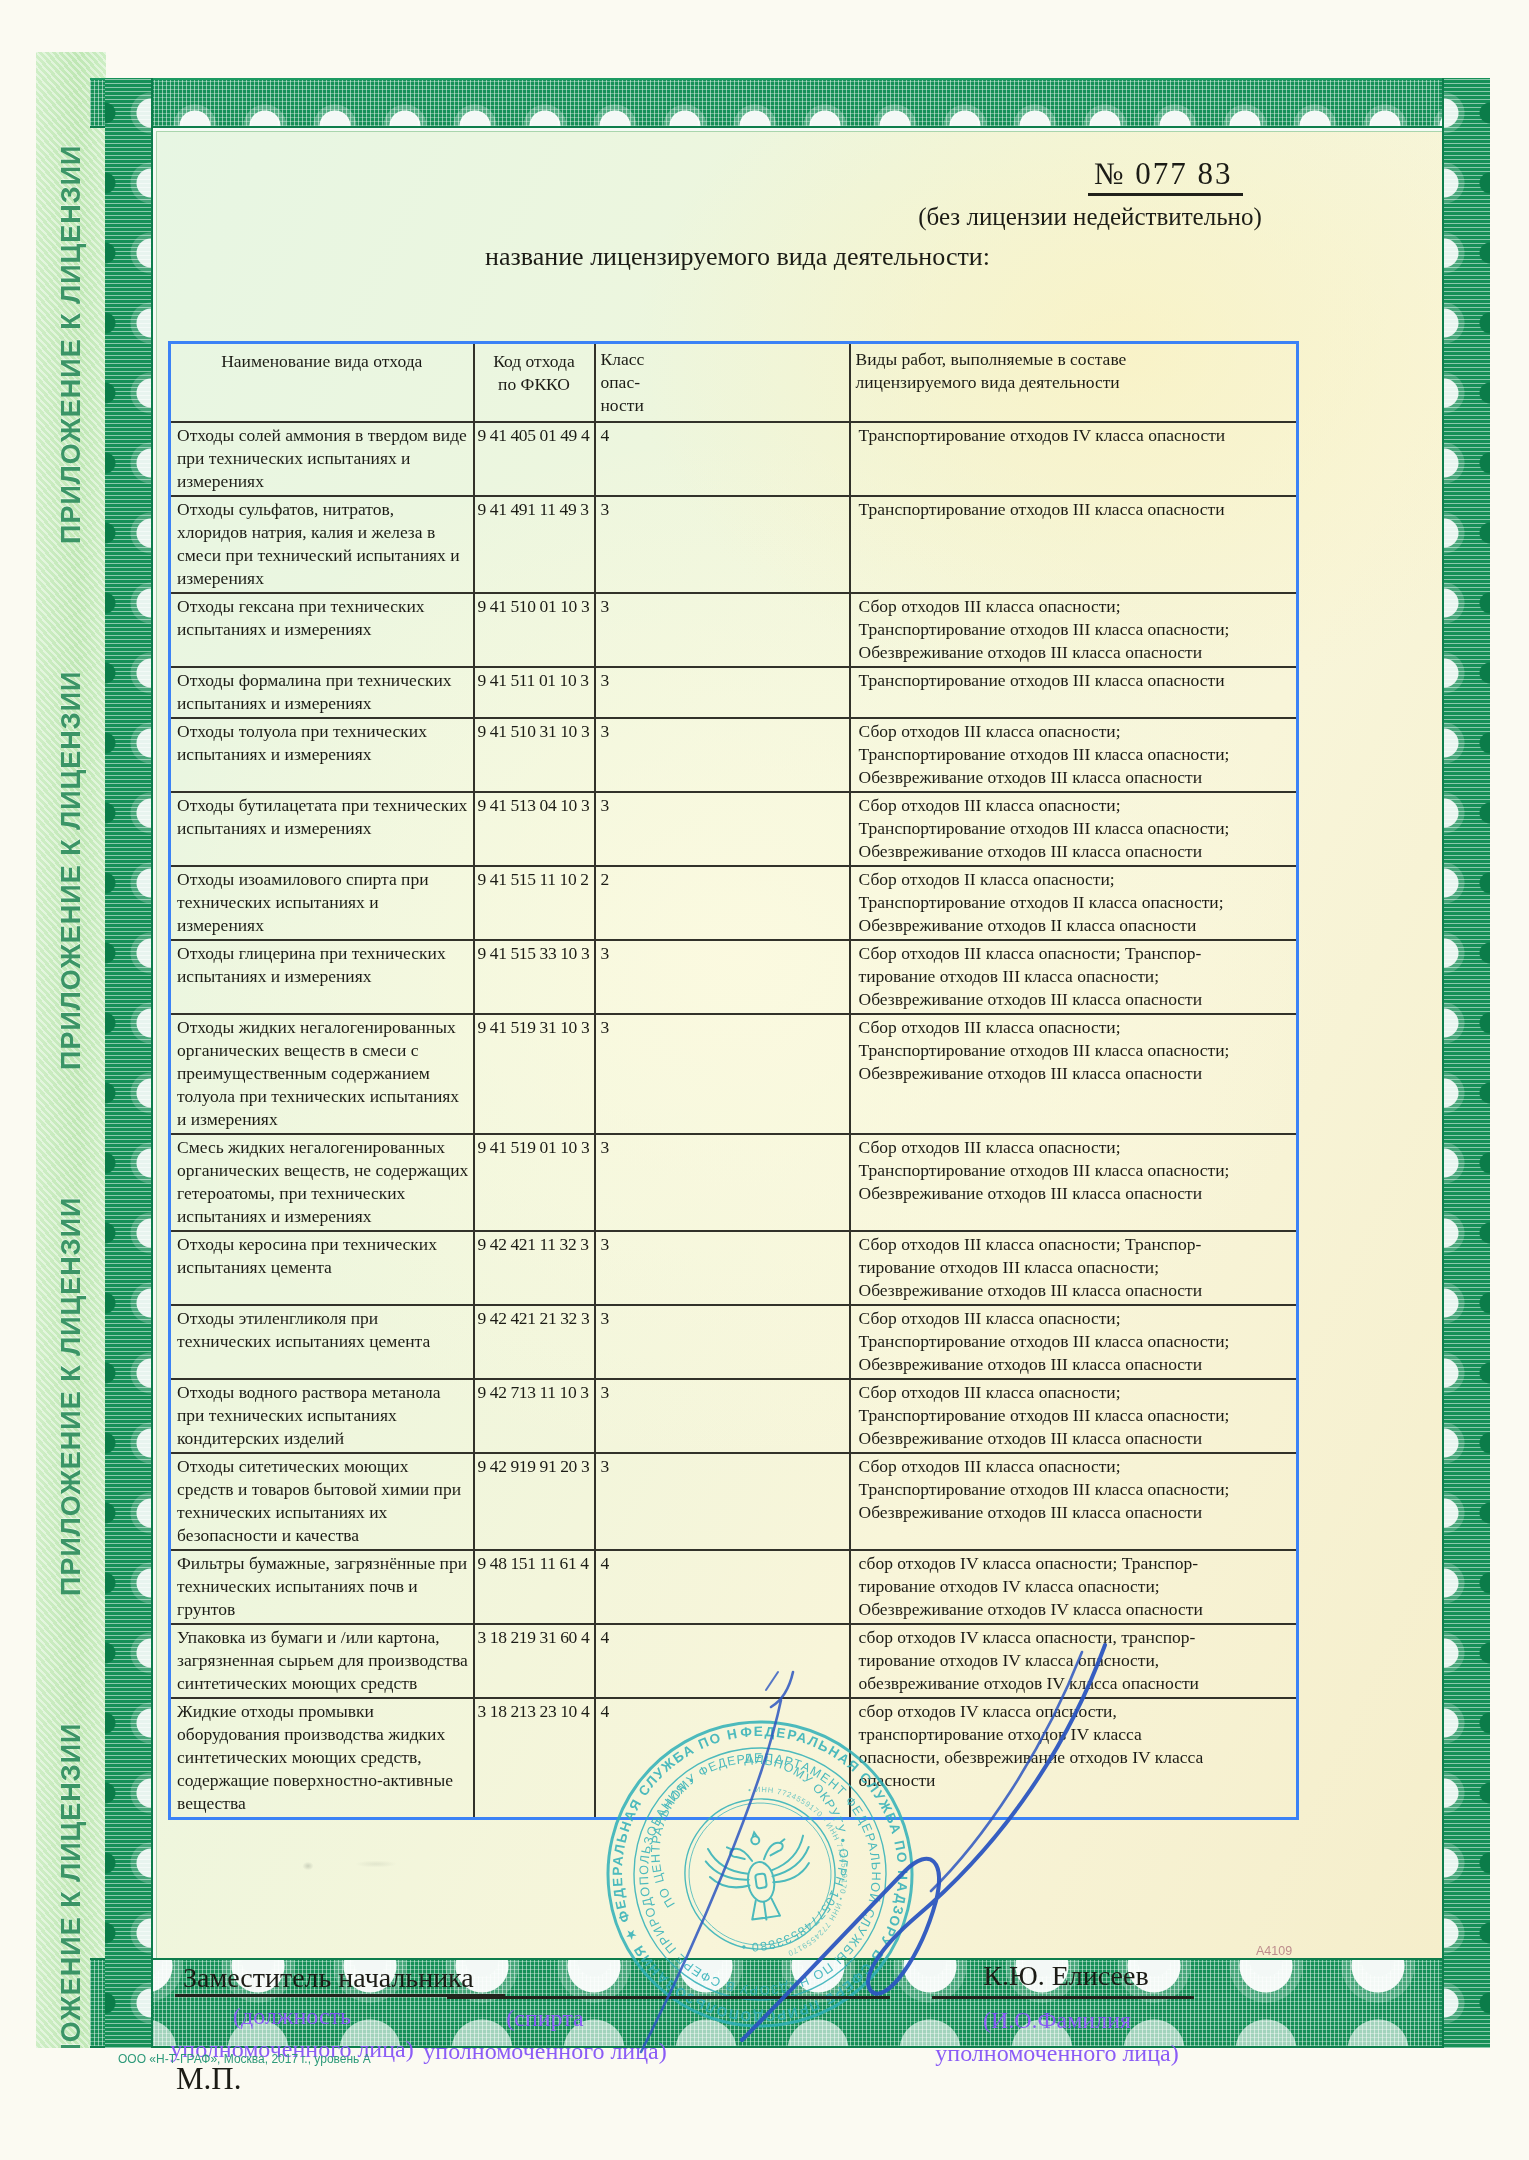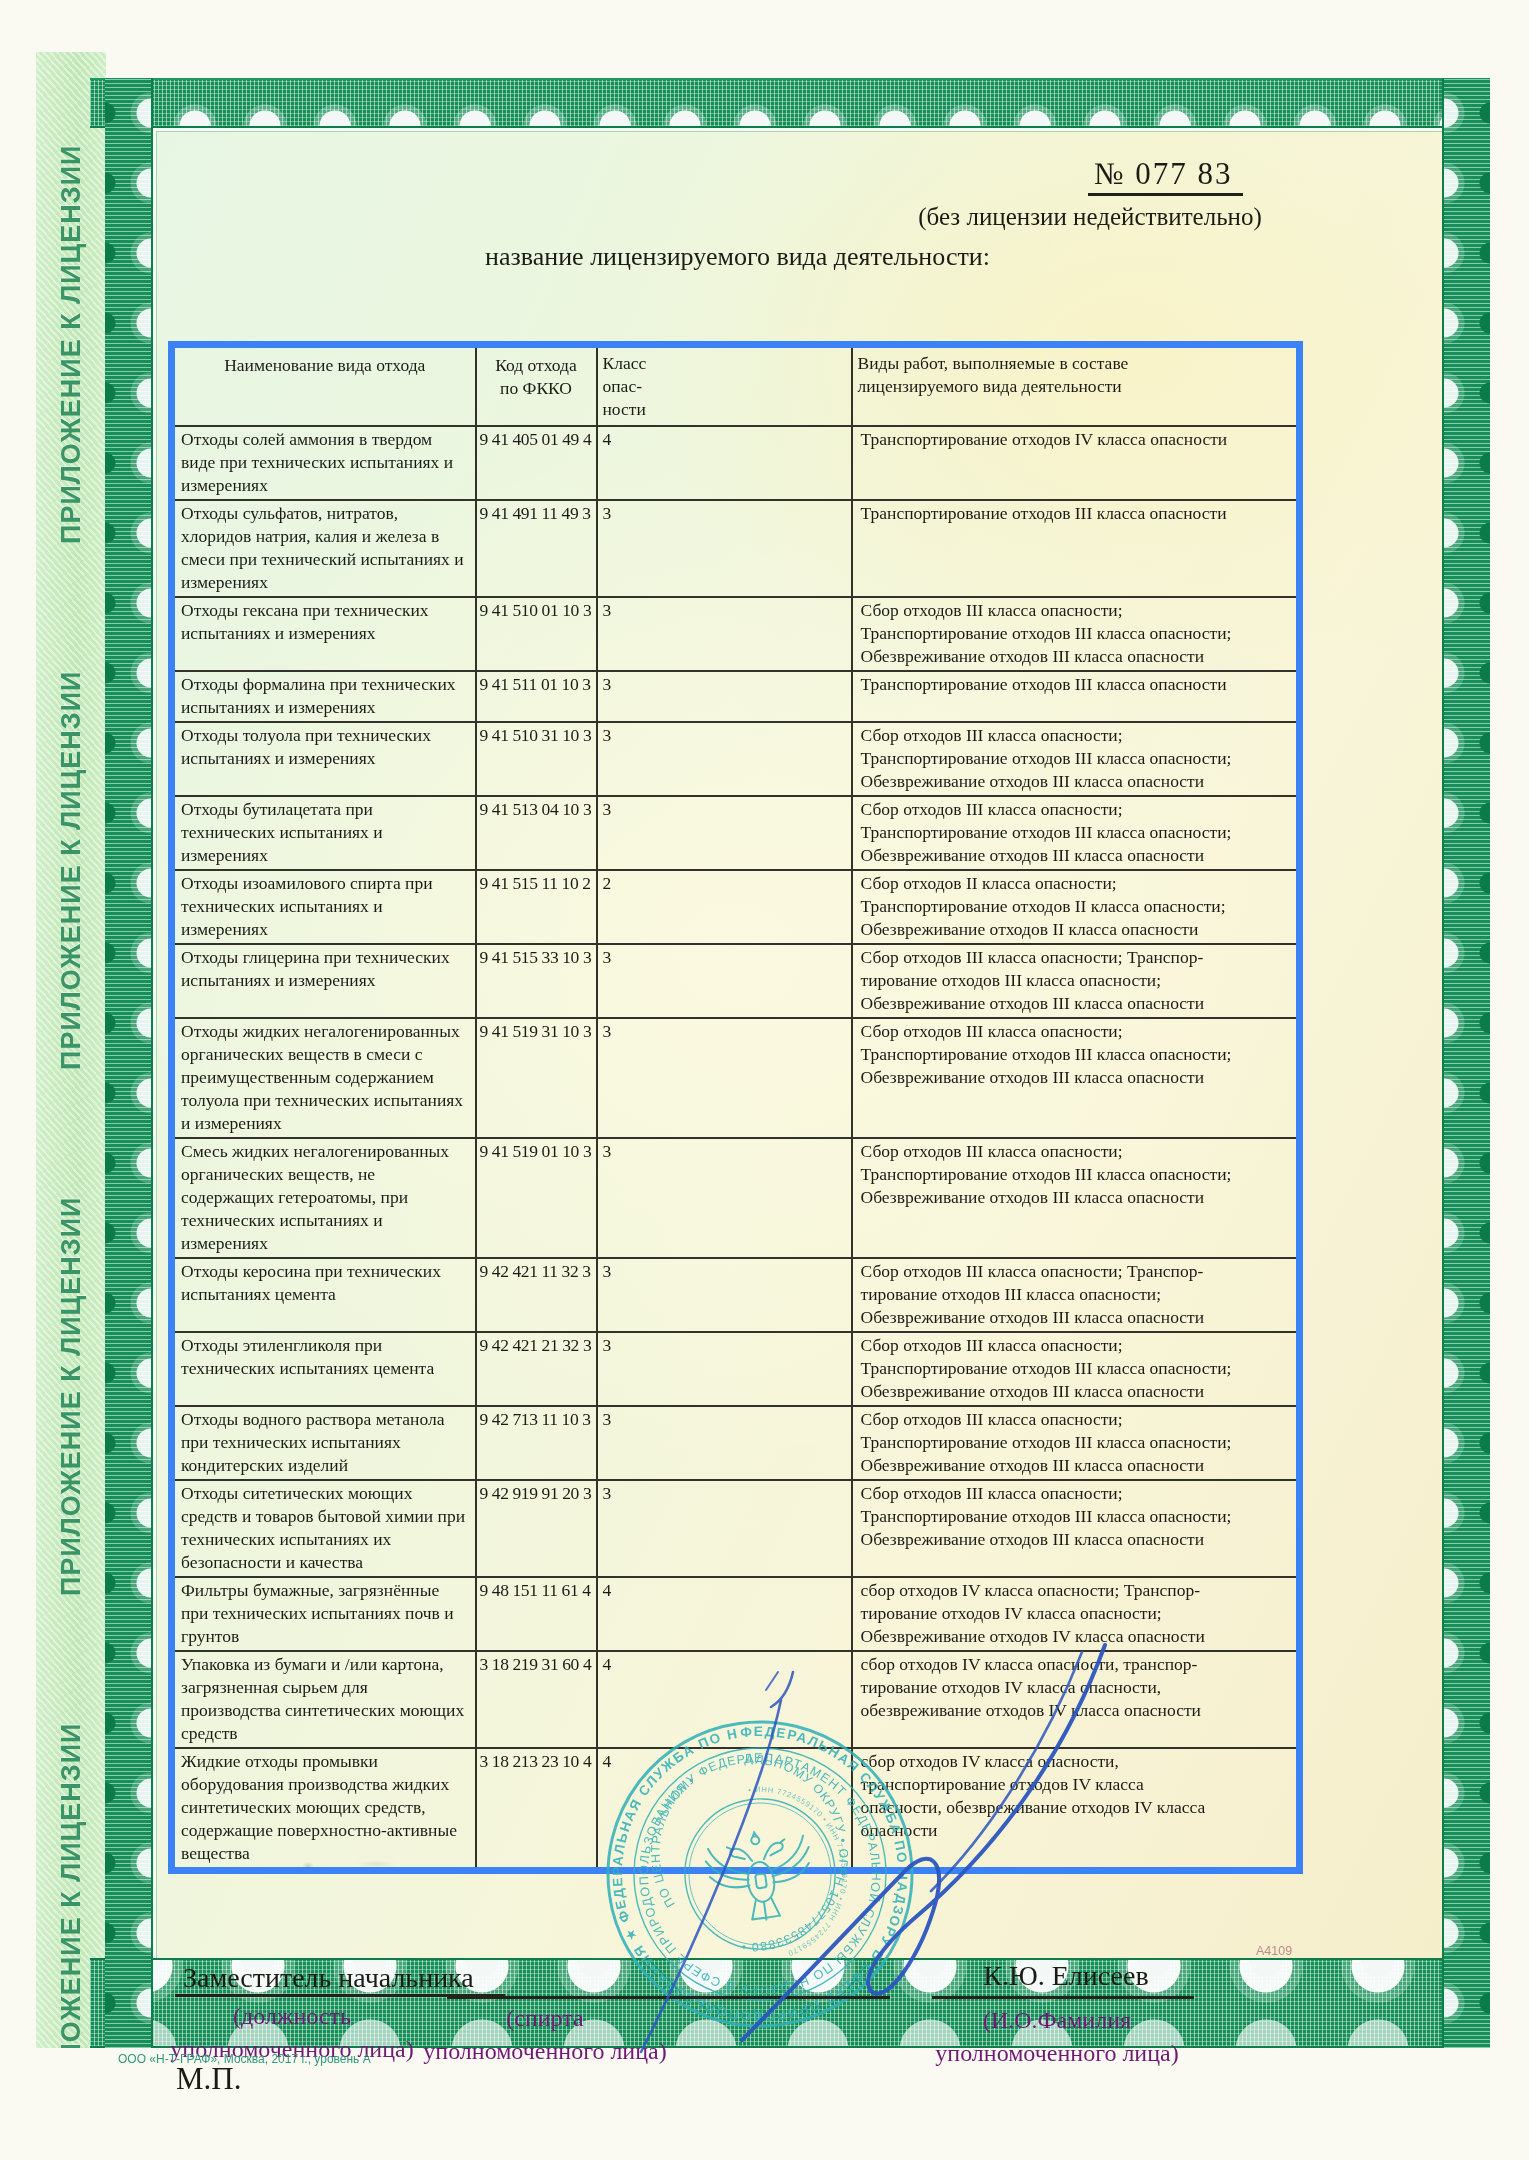--- a/index.html
+++ b/index.html
@@ -61,37 +61,37 @@
     border-bottom:3px solid #21211b;padding:0 10px 1px 6px;}
   .invalid-note{position:absolute;left:880px;top:203px;width:420px;font-size:25px;text-align:center;}
   .doc-title{position:absolute;left:175px;top:241px;width:1125px;font-size:26px;line-height:32px;text-align:center;}
   
   table.waste{position:absolute;left:168px;top:341px;width:1128px;border-collapse:collapse;
     table-layout:fixed;}
   table.waste col.c-name{width:304px;} table.waste col.c-code{width:121px;}
   table.waste col.c-class{width:255px;} table.waste col.c-works{width:448px;}
   table.waste td,table.waste th{border:2px solid #32322a;vertical-align:top;font-weight:normal;
     font-size:17.5px;line-height:23px;overflow:hidden;}
-  table.waste{border:7px solid #3b82f6;}
+  table.waste{border:3px solid #3b82f6;}
   th.h{font-weight:bold;font-size:20px;line-height:25px;}
   th.h-name,th.h-code{text-align:center;vertical-align:middle;padding:6px 4px;}
   th.h-class,th.h-works{text-align:left;padding:4px 2px 4px 5px;}
   td.cell-name{padding:1px 4px 2px 6px;}
   td.cell-code{padding:1px 1px 2px 3px;font-size:17px;letter-spacing:-.4px;white-space:nowrap;}
   td.cell-class{padding:1px 2px 2px 5px;}
   td.cell-works{padding:1px 3px 2px 8px;font-size:18px;}
   
   .stamp{position:absolute;left:592px;top:1706px;width:336px;height:336px;opacity:.85;
     transform:rotate(-8deg);z-index:5;}
   .sig-svg{position:absolute;left:0;top:0;width:1529px;height:2160px;z-index:7;pointer-events:none;}
   
   .f-line{position:absolute;height:3px;background:#23231c;z-index:6;}
   .f-pos-value{position:absolute;left:183px;top:1962px;font-size:28px;z-index:6;}
   .f-name-value{position:absolute;left:935px;top:1960px;width:262px;text-align:center;font-size:28px;z-index:6;}
-  .f-label{position:absolute;font-size:24px;line-height:33px;text-align:center;color:#701a75;z-index:6;}
+  .f-label{position:absolute;font-size:24px;line-height:33px;text-align:center;color:#8b5cf6;z-index:6;}
   .f-mp{position:absolute;left:176px;top:2052px;font-size:31px;z-index:6;margin-top:9px;}
   .f-print{position:absolute;left:118px;top:2052px;font-family:"Liberation Sans","DejaVu Sans",sans-serif;
     font-size:12px;color:#2e9a7a;z-index:6;}
   .f-code{position:absolute;left:1256px;top:1944px;font-family:"Liberation Sans","DejaVu Sans",sans-serif;
     font-size:12.5px;color:#bd8d8d;z-index:6;}
   .smudge{position:absolute;left:296px;top:1852px;width:120px;height:26px;
     background:radial-gradient(ellipse 8px 6px at 12px 14px, rgba(90,100,90,.25), rgba(90,100,90,0) 70%),
                radial-gradient(ellipse 30px 5px at 80px 12px, rgba(120,130,115,.14), rgba(120,130,115,0) 70%);}
 </style>
 </head>

